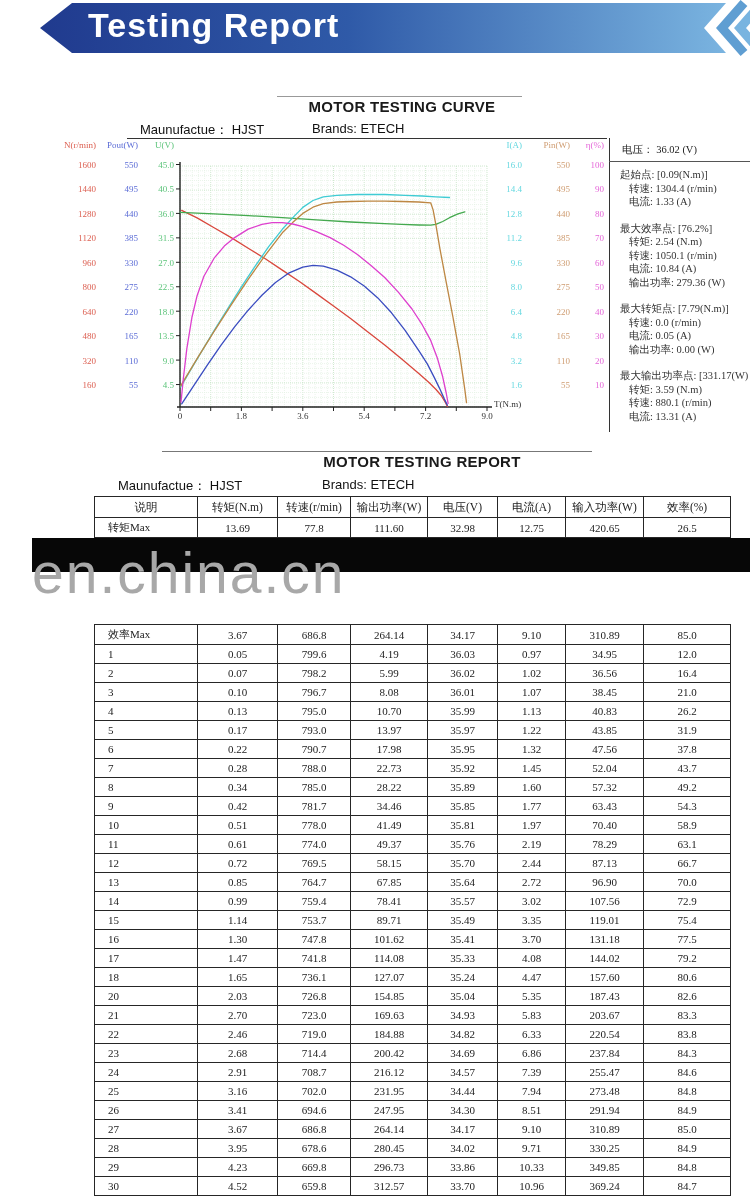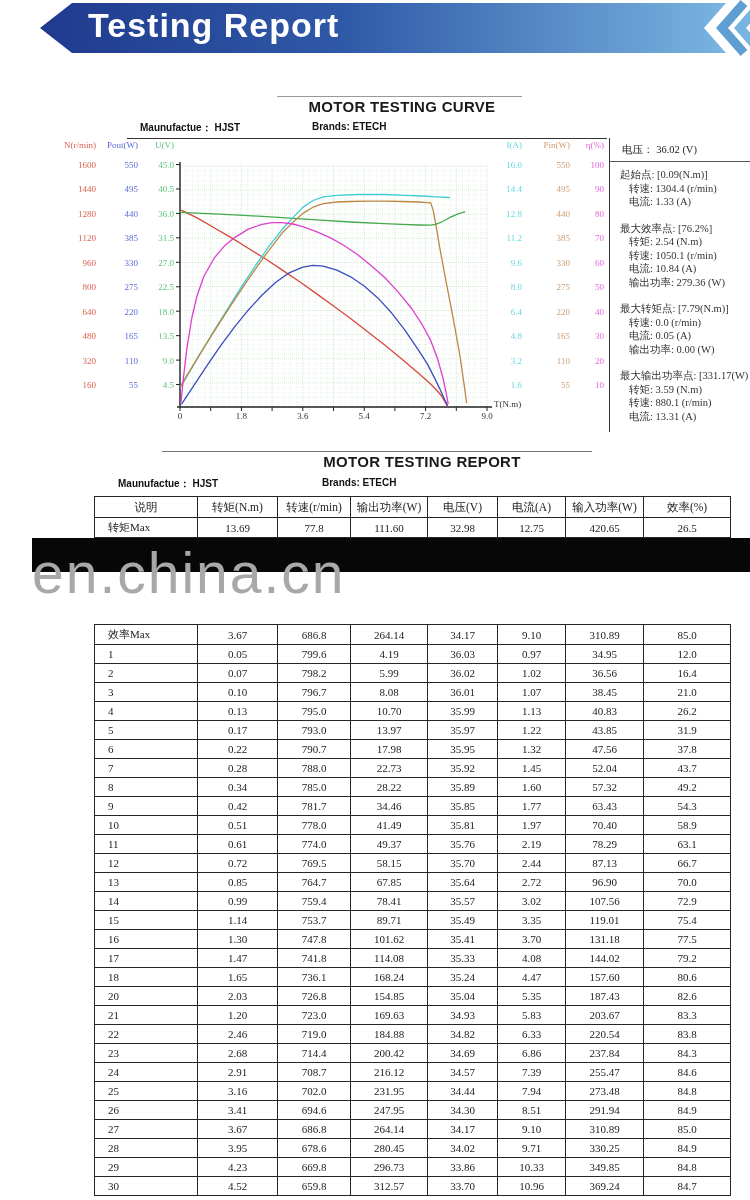--- a/index.html
+++ b/index.html
@@ -3,21 +3,21 @@
 <meta charset="utf-8">
 <style>
   html,body{margin:0;padding:0;background:#fff;}
   .page{position:relative;width:750px;height:1200px;background:#fff;overflow:hidden;
         font-family:"Liberation Sans",sans-serif;margin-left:32px;}
   .abs{position:absolute;}
   .banner-title{position:absolute;left:56px;top:6px;font-size:34px;font-weight:700;
         color:#fff;letter-spacing:1px;font-family:"Liberation Sans",sans-serif;}
   .sec-title{position:absolute;text-align:center;font-size:15px;font-weight:700;color:#1a1a1a;
         letter-spacing:.3px;}
-  .man-row{position:absolute;font-size:10px;font-weight:700;color:#111;}
+  .man-row{position:absolute;font-size:13px;font-weight:400;color:#111;}
   .rule{position:absolute;border-top:1.5px solid #444;height:0;}
   .thin-rule{position:absolute;border-top:1px solid #999;height:0;}
   .info-panel{position:absolute;left:588px;top:168px;width:158px;
         font:10.5px "Liberation Serif",serif;color:#333;line-height:13.5px;}
   .info-voltage{position:absolute;left:590px;top:143px;font:10.5px "Liberation Serif",serif;color:#222;}
   .rpt{position:absolute;left:62px;border-collapse:collapse;table-layout:fixed;background:transparent;}
   .rpt td{border:1.5px solid #262626;font:11px "Liberation Serif",serif;color:#222;
         text-align:center;white-space:nowrap;overflow:hidden;height:18px;padding:0 2px;}
   .rpt td.c0{text-align:left;padding-left:13px;}
   .rpt tr.hdr td{height:20px;font-size:11.5px;text-align:center;padding-left:2px;}
@@ -546,39 +546,39 @@
           <td>114.08</td>
           <td>35.33</td>
           <td>4.08</td>
           <td>144.02</td>
           <td>79.2</td>
         </tr>
         <tr class="">
           <td class="c0">18</td>
           <td>1.65</td>
           <td>736.1</td>
-          <td>168.24</td>
+          <td>127.07</td>
           <td>35.24</td>
           <td>4.47</td>
           <td>157.60</td>
           <td>80.6</td>
         </tr>
         <tr class="">
           <td class="c0">20</td>
           <td>2.03</td>
           <td>726.8</td>
           <td>154.85</td>
           <td>35.04</td>
           <td>5.35</td>
           <td>187.43</td>
           <td>82.6</td>
         </tr>
         <tr class="">
           <td class="c0">21</td>
-          <td>1.20</td>
+          <td>2.70</td>
           <td>723.0</td>
           <td>169.63</td>
           <td>34.93</td>
           <td>5.83</td>
           <td>203.67</td>
           <td>83.3</td>
         </tr>
         <tr class="">
           <td class="c0">22</td>
           <td>2.46</td>

